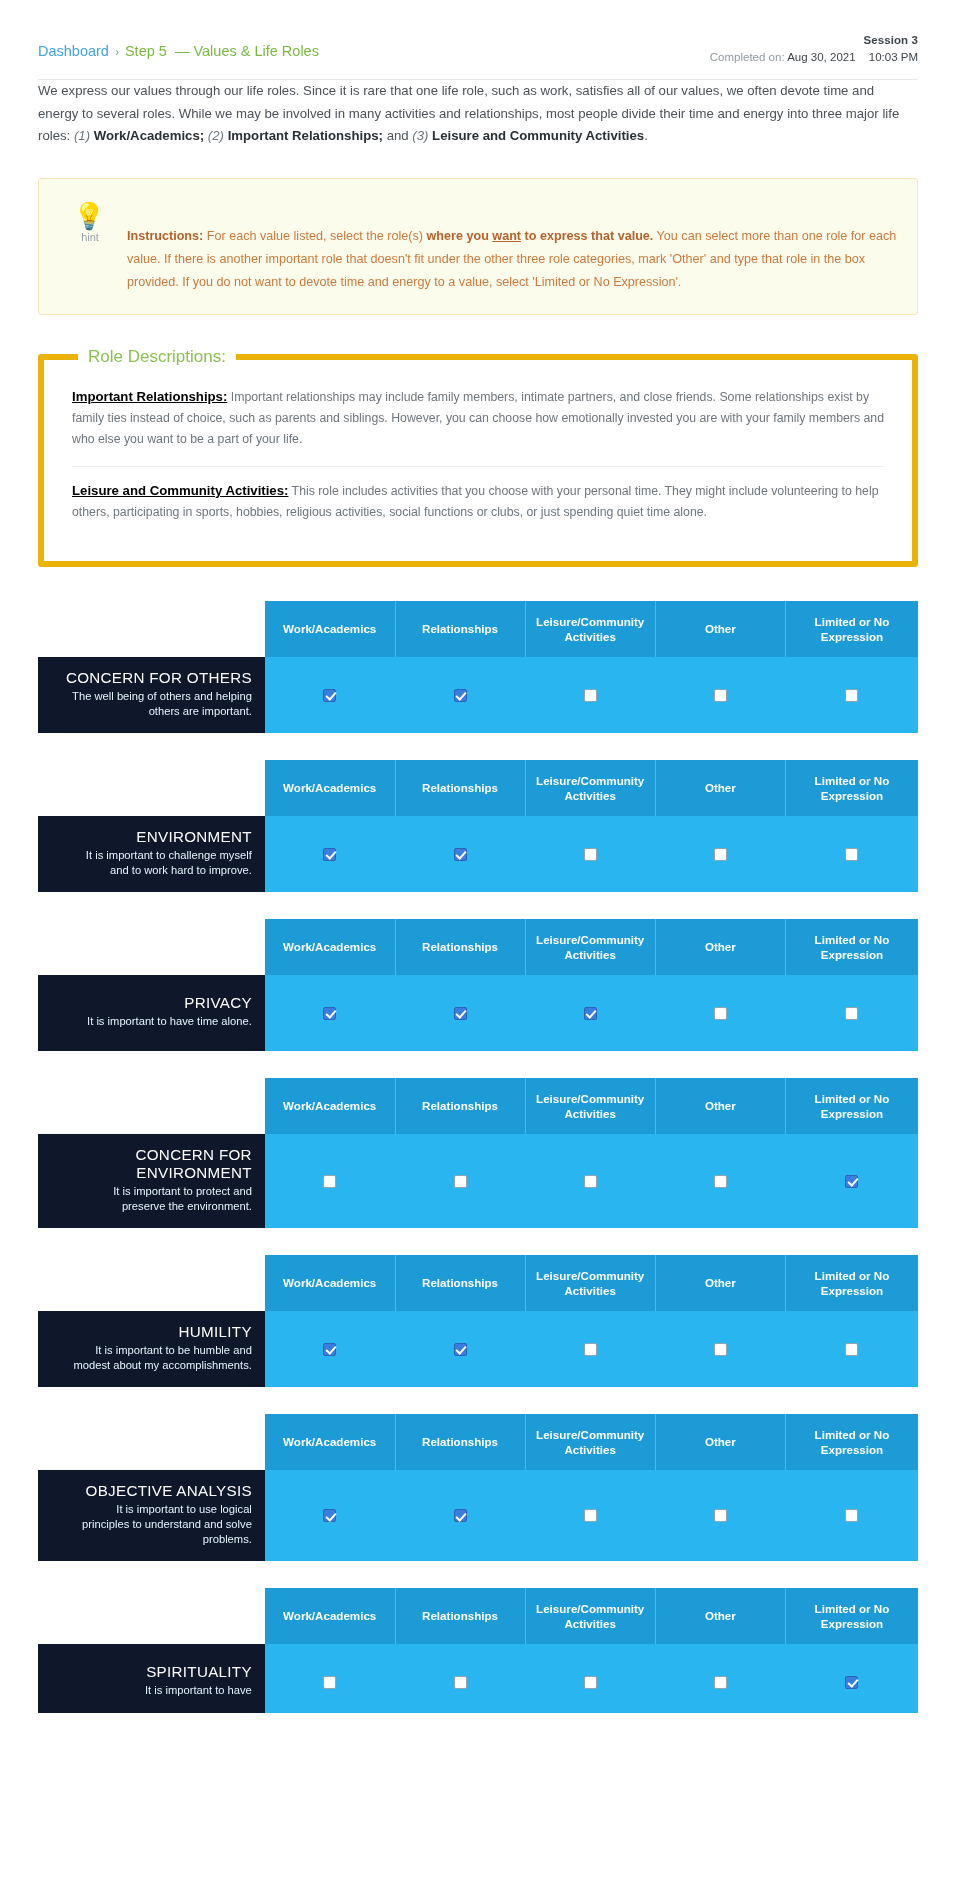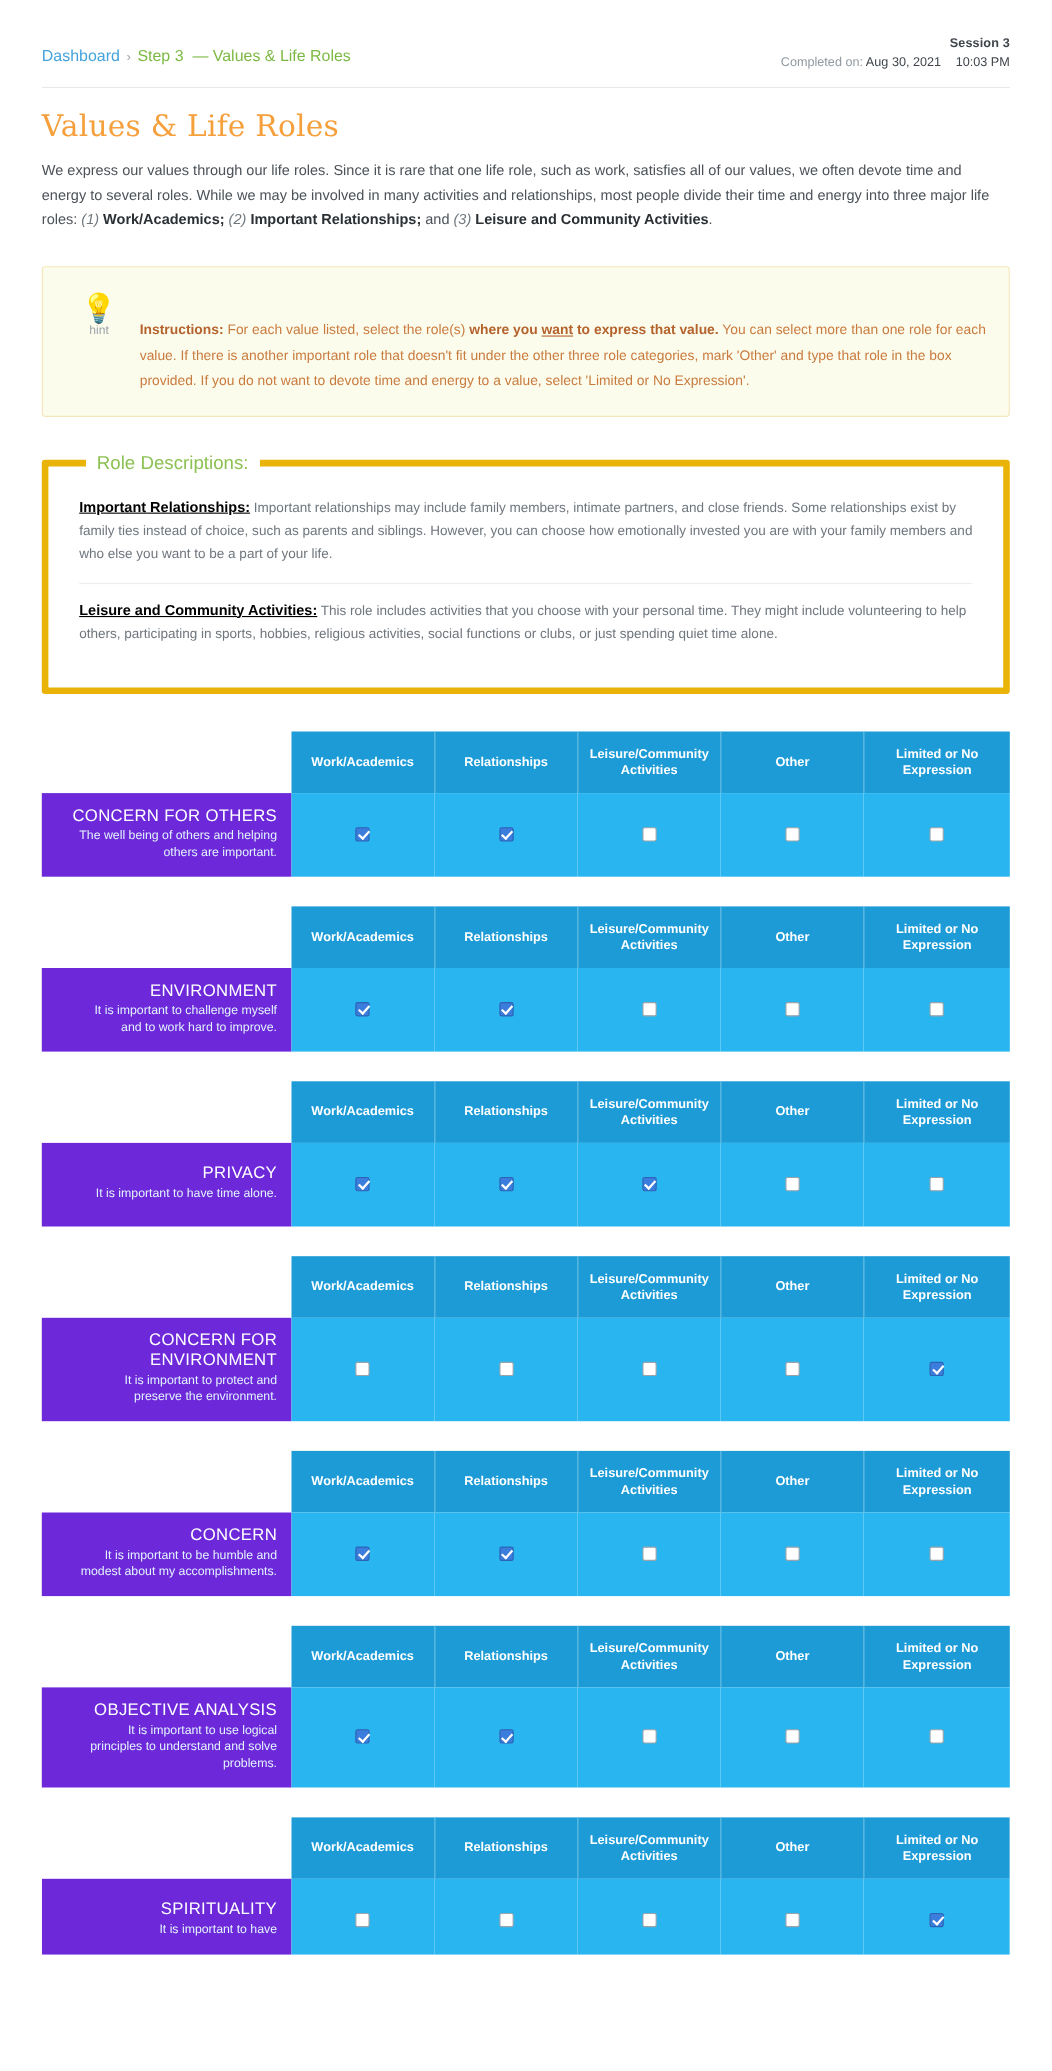--- a/index.html
+++ b/index.html
@@ -107,21 +107,21 @@
     line-height: 15px;
     text-align: center;
     vertical-align: middle;
     height: 56px;
     padding: 6px 4px;
     border-right: 1px solid #55b6e2;
   }
   .hdr-cell:last-child { border-right: none; }
 
   .lbl-cell {
-    background: #6d28d9;
+    background: #0f172a;
     color: #ffffff;
     text-align: right;
     vertical-align: middle;
     padding: 12px 13px 14px 13px;
   }
   .val-name {
     font-size: 15.2px;
     line-height: 18px;
     letter-spacing: .3px;
     display: block;
@@ -161,35 +161,34 @@
   }
   .clipped { overflow: hidden; }
 </style>
 </head>
 <body>
 
 <div class="page">
 
   <div class="topbar">
     <div class="breadcrumb">
-      <a class="crumb-link" href="#">Dashboard</a><span class="crumb-sep">›</span><span class="crumb-step">Step 3</span>&nbsp;&nbsp;<span class="crumb-tail">— Values &amp; Life Roles</span>
+      <a class="crumb-link" href="#">Dashboard</a><span class="crumb-sep">›</span><span class="crumb-step">Step 5</span>&nbsp;&nbsp;<span class="crumb-tail">— Values &amp; Life Roles</span>
     </div>
     <div class="session-block">
       <div class="session-title">Session 3</div>
       <div class="session-line">
         <span>Completed on:</span>
         <span class="dark">Aug 30, 2021</span>
         <span class="session-time">10:03 PM</span>
       </div>
     </div>
   </div>
   <div class="hr-top"></div>
 
   <div class="content">
-    <h1 class="page-title">Values &amp; Life Roles</h1>
 
     <p class="intro"><span>We express our values through our life roles. Since it is rare that one life role, such as work, satisfies all of our values, we often devote time and energy to several roles. While we may be involved in many activities and relationships, most people divide their time and energy into three major life roles: </span><i>(1)</i> <b>Work/Academics;</b> <i>(2)</i> <b>Important Relationships;</b> <span>and</span> <i>(3)</i> <b>Leisure and Community Activities</b><span>.</span></p>
 
     <div class="hint-box">
       <div class="hint-icon-wrap">
         <span class="bulb">💡</span>
         <span class="hint-word">hint</span>
       </div>
       <div class="hint-text"><b>Instructions:</b><span> For each value listed, select the role(s) </span><b>where you </b><b><u>want</u></b><b> to express that value.</b><span> You can select more than one role for each value. If there is another important role that doesn't fit under the other three role categories, mark 'Other' and type that role in the box provided. If you do not want to devote time and energy to a value, select 'Limited or No Expression'.</span></div>
     </div>
@@ -362,21 +361,21 @@
                 <th class="hdr-cell">Work/Academics</th>
                 <th class="hdr-cell">Relationships</th>
                 <th class="hdr-cell">Leisure/Community Activities</th>
                 <th class="hdr-cell">Other</th>
                 <th class="hdr-cell">Limited or No Expression</th>
               </tr>
             </thead>
             <tbody>
               <tr>
                 <td class="lbl-cell">
-                  <span class="val-name">CONCERN</span>
+                  <span class="val-name">HUMILITY</span>
                   <span class="val-desc">It is important to be humble and modest about my accomplishments.</span>
                 </td>
                 <td class="chk-cell"><span class="cbx on"></span></td>
                 <td class="chk-cell"><span class="cbx on"></span></td>
                 <td class="chk-cell"><span class="cbx"></span></td>
                 <td class="chk-cell"><span class="cbx"></span></td>
                 <td class="chk-cell"><span class="cbx"></span></td>
               </tr>
             </tbody>
           </table>

